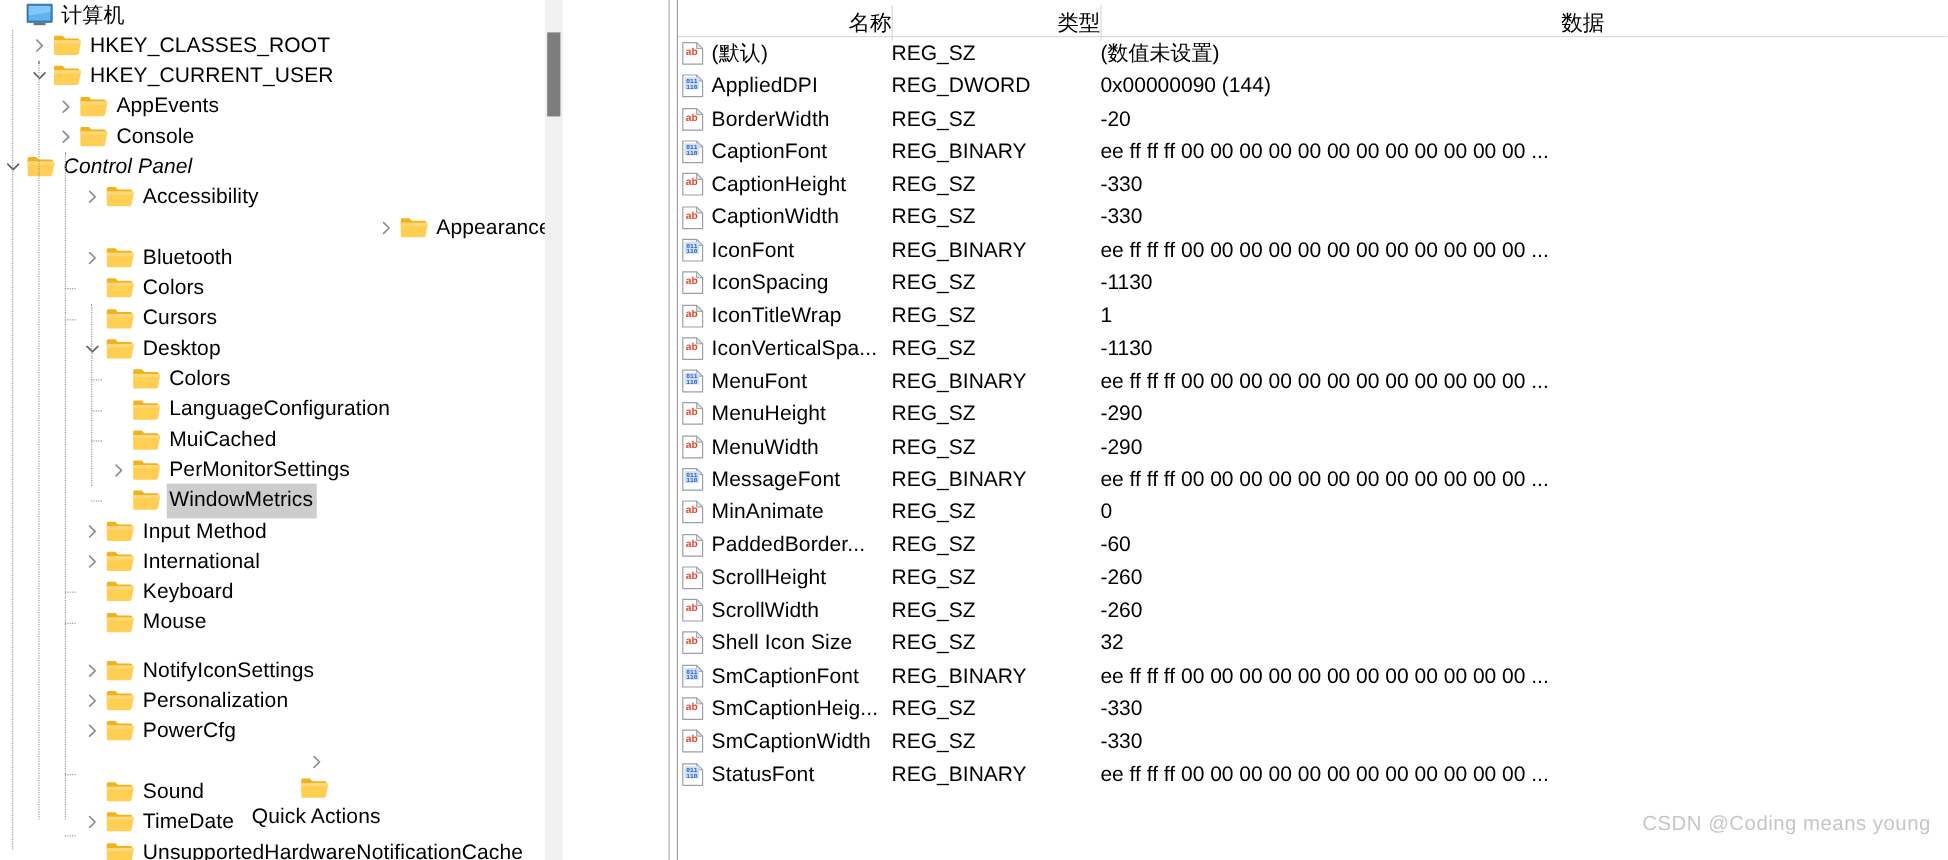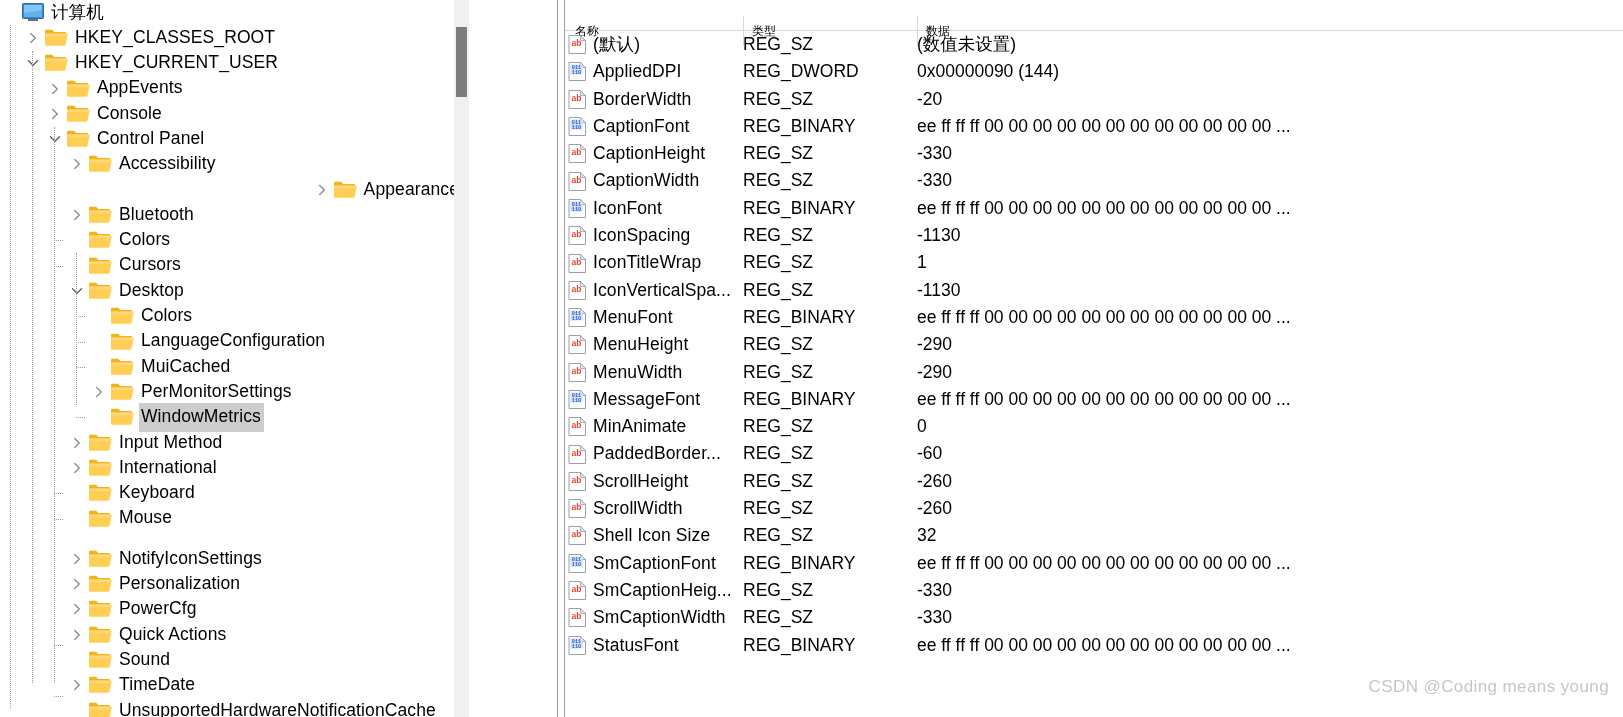--- a/index.html
+++ b/index.html
@@ -128,28 +128,29 @@
   }
 
   .list-header {
     position: relative;
     height: 30px;
     background: #ffffff;
     border-bottom: 1px solid #d9d9d9;
   }
   .list-header .col {
     position: absolute;
-    top: 16px;
+    top: 4px;
     height: 30px;
     line-height: 30px;
-    font-size: 12px;
+    font-size: 18px;
     box-sizing: border-box;
     padding-left: 8px;
     color: #000;
     white-space: nowrap;
+    text-align: right;
   }
   .list-header .col.sep {
     border-left: 1px solid #d9d9d9;
   }
 
   .list-body {
     position: relative;
   }
   .row {
     position: relative;
@@ -270,21 +271,21 @@
           </span>
           <span class="ficon">
             <svg class="folder-svg" width="24" height="20" viewBox="0 0 24 20" xmlns="http://www.w3.org/2000/svg">
               <path d="M1 3.2 C1 2.3 1.6 1.8 2.3 1.8 L8.2 1.8 L10.2 4.0 L20.8 4.0 C21.6 4.0 22.2 4.6 22.2 5.3 L22.2 6.4 L1 6.4 Z" fill="#f2b21b"></path>
               <path d="M1 5.6 L22.6 5.6 C23.3 5.6 23.7 6.2 23.5 6.9 L21.6 16.4 C21.4 17.3 20.8 17.8 20.0 17.8 L2.2 17.8 C1.5 17.8 1 17.3 1 16.5 Z" fill="#ffce52"></path>
               <path d="M1 5.6 L22.6 5.6 C23.3 5.6 23.7 6.2 23.5 6.9 L23.2 8.3 L1 8.3 Z" fill="#fdd97b"></path>
             </svg>
           </span>
           <span class="label">Console</span>
         </div>
-        <div class="tree-row" style="padding-left: 44px;">
+        <div class="tree-row" style=" font-style: italic;">
           <span class="twisty">
             <svg width="13" height="13" viewBox="0 0 13 13" xmlns="http://www.w3.org/2000/svg">
               <path d="M2 4.2 L6.5 8.8 L11 4.2" fill="none" stroke="#5f6368" stroke-width="1.4" stroke-linecap="round" stroke-linejoin="round"></path>
             </svg>
           </span>
           <span class="ficon">
             <svg class="folder-svg" width="24" height="20" viewBox="0 0 24 20" xmlns="http://www.w3.org/2000/svg">
               <path d="M1 3.2 C1 2.3 1.6 1.8 2.3 1.8 L8.2 1.8 L10.2 4.0 L20.8 4.0 C21.6 4.0 22.2 4.6 22.2 5.3 L22.2 6.4 L1 6.4 Z" fill="#f2b21b"></path>
               <path d="M1 5.6 L22.6 5.6 C23.3 5.6 23.7 6.2 23.5 6.9 L21.6 16.4 C21.4 17.3 20.8 17.8 20.0 17.8 L2.2 17.8 C1.5 17.8 1 17.3 1 16.5 Z" fill="#ffce52"></path>
               <path d="M1 5.6 L22.6 5.6 C23.3 5.6 23.7 6.2 23.5 6.9 L23.2 8.3 L1 8.3 Z" fill="#fdd97b"></path>
@@ -523,21 +524,21 @@
           </span>
           <span class="ficon">
             <svg class="folder-svg" width="24" height="20" viewBox="0 0 24 20" xmlns="http://www.w3.org/2000/svg">
               <path d="M1 3.2 C1 2.3 1.6 1.8 2.3 1.8 L8.2 1.8 L10.2 4.0 L20.8 4.0 C21.6 4.0 22.2 4.6 22.2 5.3 L22.2 6.4 L1 6.4 Z" fill="#f2b21b"></path>
               <path d="M1 5.6 L22.6 5.6 C23.3 5.6 23.7 6.2 23.5 6.9 L21.6 16.4 C21.4 17.3 20.8 17.8 20.0 17.8 L2.2 17.8 C1.5 17.8 1 17.3 1 16.5 Z" fill="#ffce52"></path>
               <path d="M1 5.6 L22.6 5.6 C23.3 5.6 23.7 6.2 23.5 6.9 L23.2 8.3 L1 8.3 Z" fill="#fdd97b"></path>
             </svg>
           </span>
           <span class="label">PowerCfg</span>
         </div>
-        <div class="tree-row" style="padding-left: 66px;">
+        <div class="tree-row" style="padding-left: 66px; flex-direction: column;">
           <span class="twisty">
             <svg width="13" height="13" viewBox="0 0 13 13" xmlns="http://www.w3.org/2000/svg">
               <path d="M4.2 2 L8.8 6.5 L4.2 11" fill="none" stroke="#8a8f94" stroke-width="1.4" stroke-linecap="round" stroke-linejoin="round"></path>
             </svg>
           </span>
           <span class="ficon">
             <svg class="folder-svg" width="24" height="20" viewBox="0 0 24 20" xmlns="http://www.w3.org/2000/svg">
               <path d="M1 3.2 C1 2.3 1.6 1.8 2.3 1.8 L8.2 1.8 L10.2 4.0 L20.8 4.0 C21.6 4.0 22.2 4.6 22.2 5.3 L22.2 6.4 L1 6.4 Z" fill="#f2b21b"></path>
               <path d="M1 5.6 L22.6 5.6 C23.3 5.6 23.7 6.2 23.5 6.9 L21.6 16.4 C21.4 17.3 20.8 17.8 20.0 17.8 L2.2 17.8 C1.5 17.8 1 17.3 1 16.5 Z" fill="#ffce52"></path>
               <path d="M1 5.6 L22.6 5.6 C23.3 5.6 23.7 6.2 23.5 6.9 L23.2 8.3 L1 8.3 Z" fill="#fdd97b"></path>

